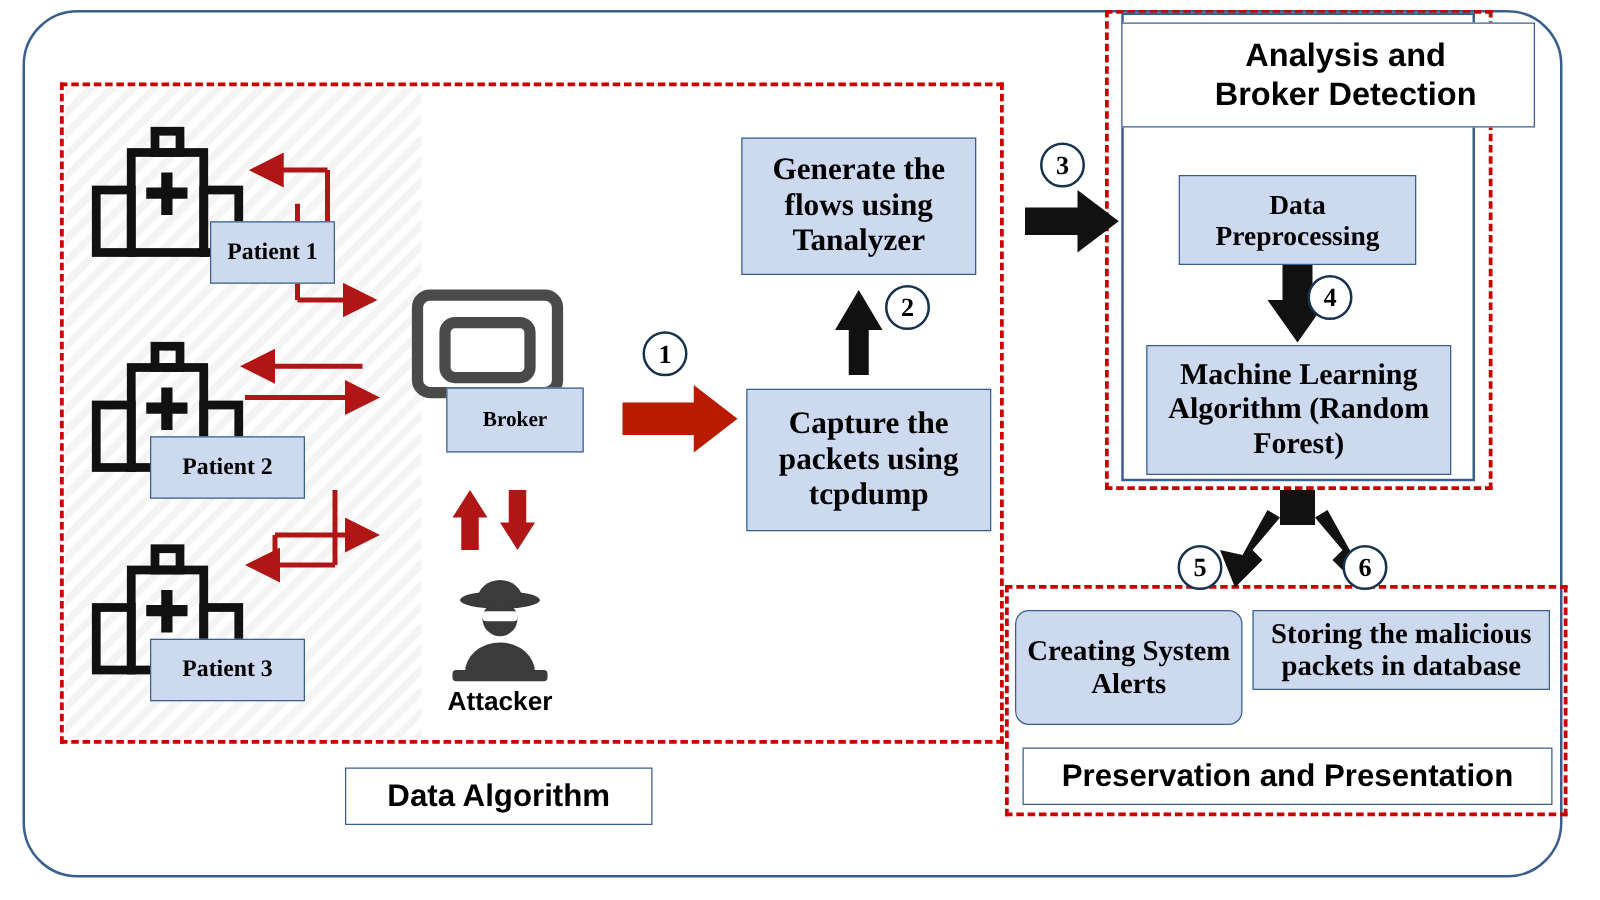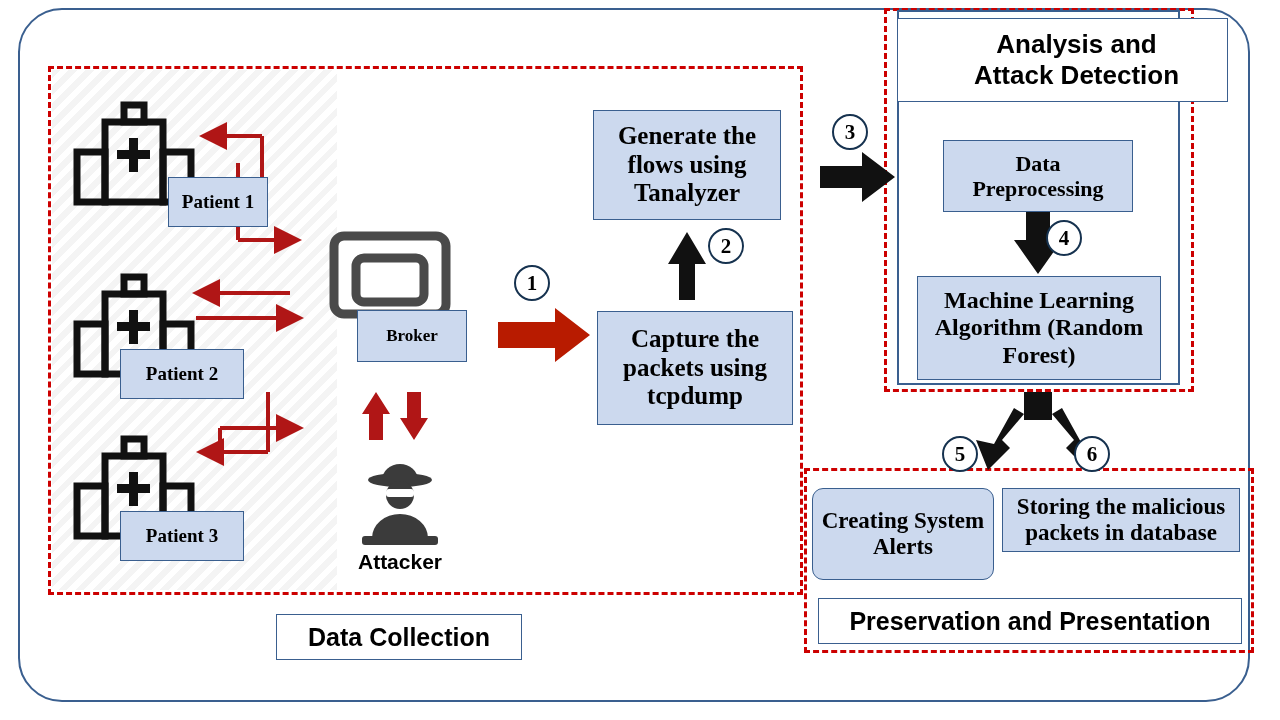--- a/index.html
+++ b/index.html
@@ -283,21 +283,21 @@
   <div class="blue-box" style="left:593px; top:110px; width:188px; height:110px; font-size:25px; padding:0 8px;">
     <span>Generate the flows using Tanalyzer</span>
   </div>
 
   <div class="blue-box" style="left:597px; top:311px; width:196px; height:114px; font-size:25px; padding:0 8px;">
     <span>Capture the packets using tcpdump</span>
   </div>
 
   <div class="white-box" style="left:897px; top:18px; width:331px; height:84px; font-size:26px; flex-direction:column;padding-left:28px;">
     <span>Analysis and</span>
-    <span>Attack Detection</span>
+    <span>Broker Detection</span>
   </div>
 
   <div class="blue-box" style="left:943px; top:140px; width:190px; height:72px; font-size:22px; padding:0 6px;">
     <span>Data Preprocessing</span>
   </div>
 
   <div class="blue-box" style="left:917px; top:276px; width:244px; height:104px; font-size:24px; padding:0 6px;">
     <span>Machine Learning Algorithm (Random Forest)</span>
   </div>
 
@@ -307,21 +307,21 @@
 
   <div class="blue-box" style="left:1002px; top:488px; width:238px; height:64px; font-size:23px; padding:0 6px;">
     <span>Storing the malicious packets in database</span>
   </div>
 
   <div class="white-box" style="left:818px; top:598px; width:424px; height:46px; font-size:25px;">
     <span>Preservation and Presentation</span>
   </div>
 
   <div class="white-box" style="left:276px; top:614px; width:246px; height:46px; font-size:25px;">
-    <span>Data Collection</span>
+    <span>Data Algorithm</span>
   </div>
 
   <div class="step-circle" style="left:514px; top:265px;">
     <span>1</span>
   </div>
   <div class="step-circle" style="left:708px; top:228px;">
     <span>2</span>
   </div>
   <div class="step-circle" style="left:832px; top:114px;">
     <span>3</span>

